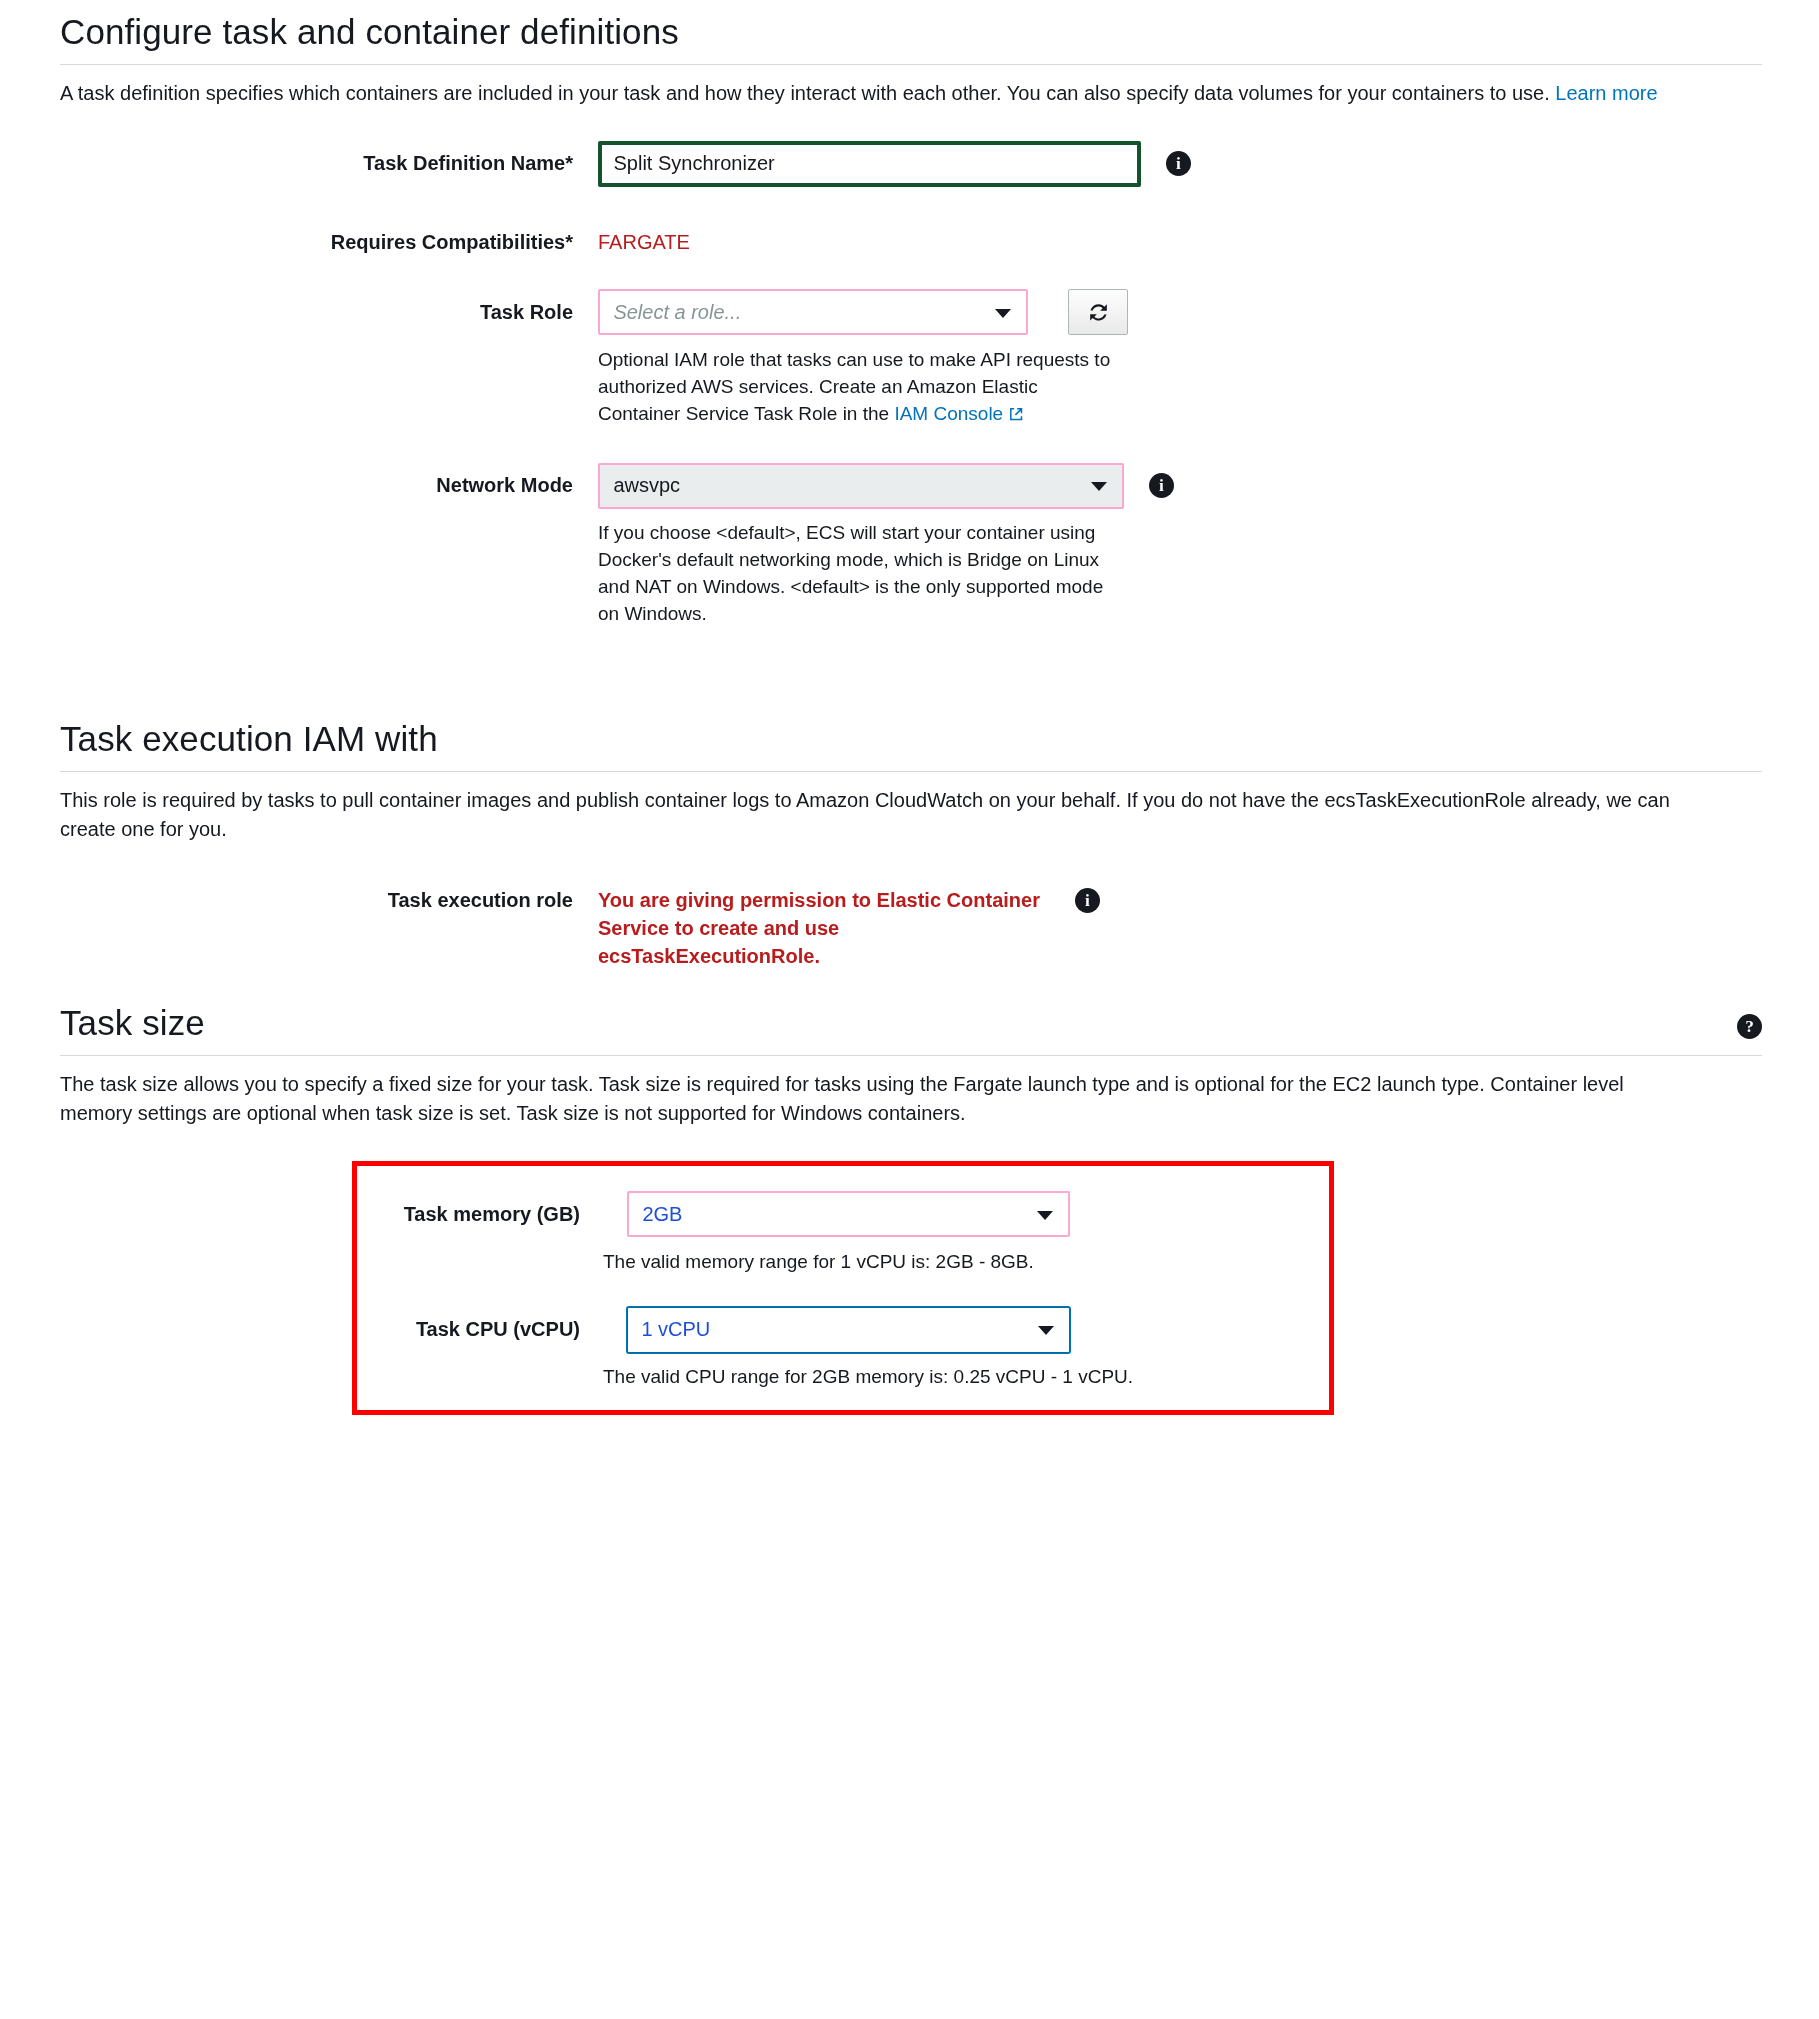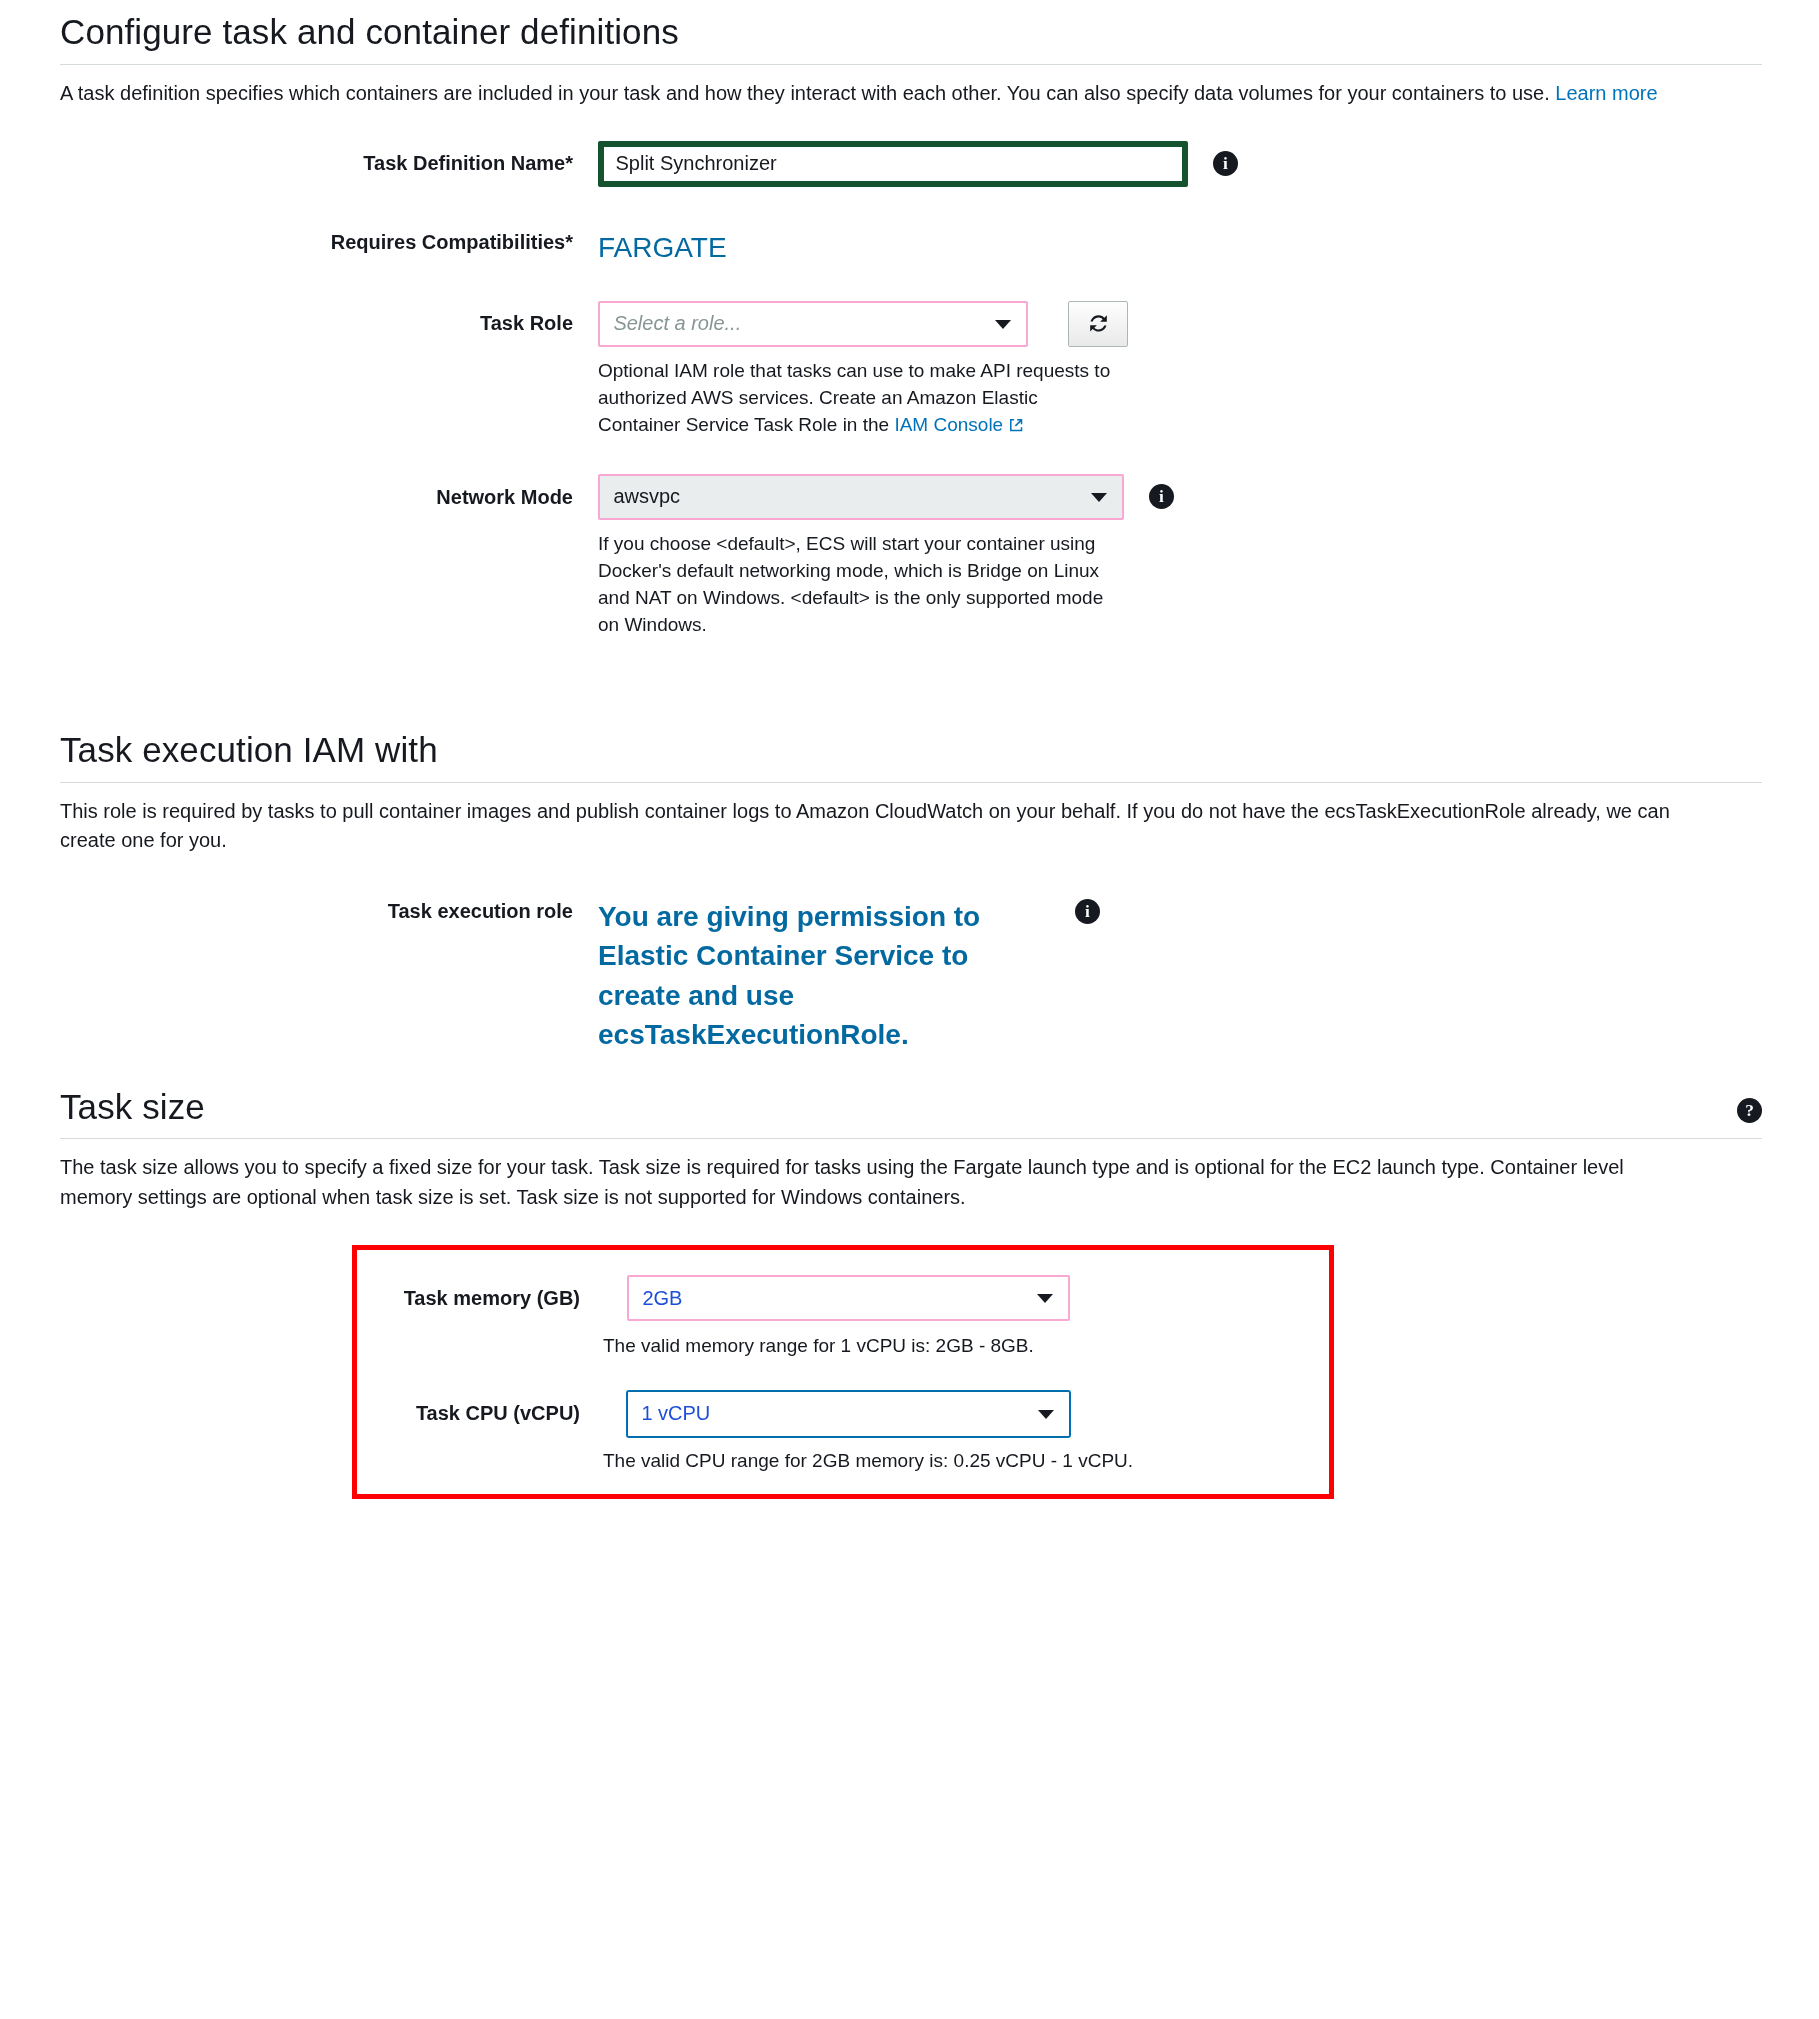--- a/index.html
+++ b/index.html
@@ -88,35 +88,35 @@
   }
   .form-control {
     flex: 1;
   }
   .control-line {
     display: flex;
     align-items: center;
   }
 
   input.text-input {
-    width: 590px;
+    width: 543px;
     height: 46px;
     font-size: 20px;
     font-family: "Liberation Sans", sans-serif;
     padding: 3.8px 11.5px;
-    border: 6px solid #14532d;
+    border: 4px solid #14532d;
     border-radius: 1.9px;
     color: #16191f;
     background: #ffffff;
     outline: none;
   }
 
   .static-value {
-    font-size: 28px;
-    color: #0369a1;
+    font-size: 20px;
+    color: #b91c1c;
     padding-top: 8.6px;
     line-height: 1.4;
   }
 
   
   .select {
     position: relative;
     height: 46px;
     border: 2px solid #f9a8d4;
     border-radius: 1.9px;

